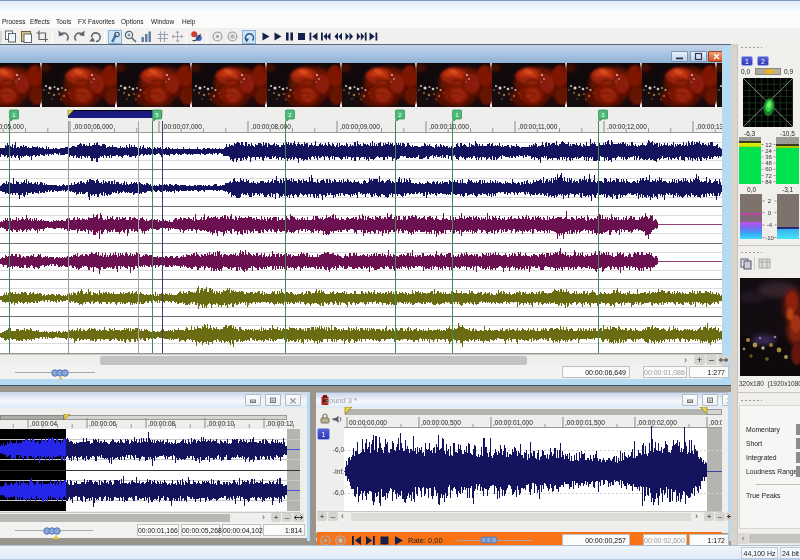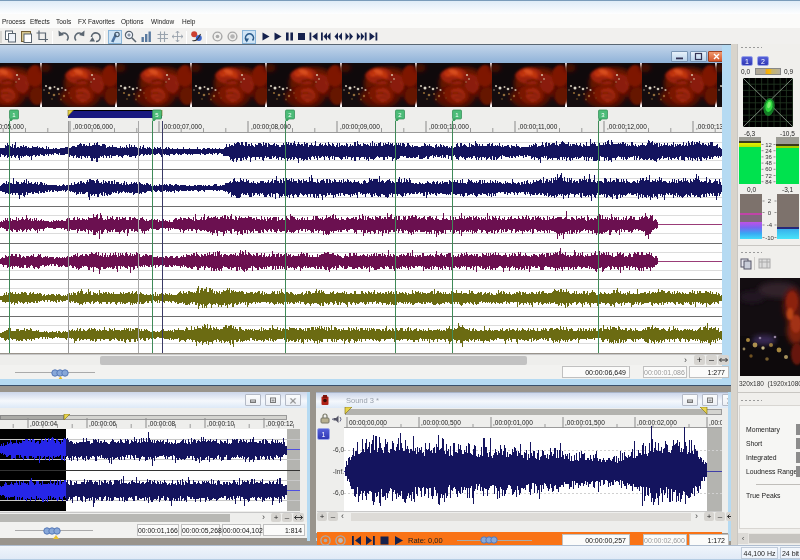--- a/index.html
+++ b/index.html
@@ -541,21 +541,21 @@
     <div class="tbx" style="left:263px;top:2px;width:42px;font-size:6.8px;padding-right:2px">1:814</div>
   </div>
 
   <div class="abs" style="left:316px;top:392px;width:415px;height:149px">
     <div class="abs" style="left:0;top:0;width:415px;height:16px;background:linear-gradient(#ccd6ea,#f5f8fc 55%,#dde9f7);border-top:1px solid #a8b4c8"></div>
     <svg class="abs" style="left:4px;top:2px" width="11" height="12">
         <rect x="1.5" y="2.5" width="7" height="8.5" rx="1" fill="#b02217"></rect>
         <rect x="3" y="1" width="4" height="3" fill="#7e130b"></rect>
         <circle cx="5" cy="6.5" r="1.8" fill="#3c0b06"></circle>
       </svg>
-    <span class="abs" style="left:30px;top:4px;font-size:7.5px;color:#98a0ac">Sound 3 *</span>
+    <span class="abs" style="left:8px;top:4px;font-size:7.5px;color:#98a0ac">Sound 3 *</span>
     <div style="position:absolute;left:366px;top:2px;width:16px;height:12px;background:linear-gradient(#fbfcfd,#edf0f5);border:1px solid #b4bac6;border-radius:1px">
         <svg width="14" height="10">
           <rect x="4.5" y="5" width="5" height="2.5" fill="none" stroke="#777" stroke-width="1"></rect>
           <rect x="4.5" y="6.5" width="5" height="1" fill="#777"></rect>
         </svg>
       </div>
       <div style="position:absolute;left:386px;top:2px;width:16px;height:12px;background:linear-gradient(#fbfcfd,#edf0f5);border:1px solid #b4bac6;border-radius:1px">
         <svg width="14" height="10">
           <rect x="4.5" y="3" width="5" height="4.5" fill="none" stroke="#777" stroke-width="1"></rect>
           <rect x="5.5" y="4.5" width="3" height="2" fill="#999"></rect>

